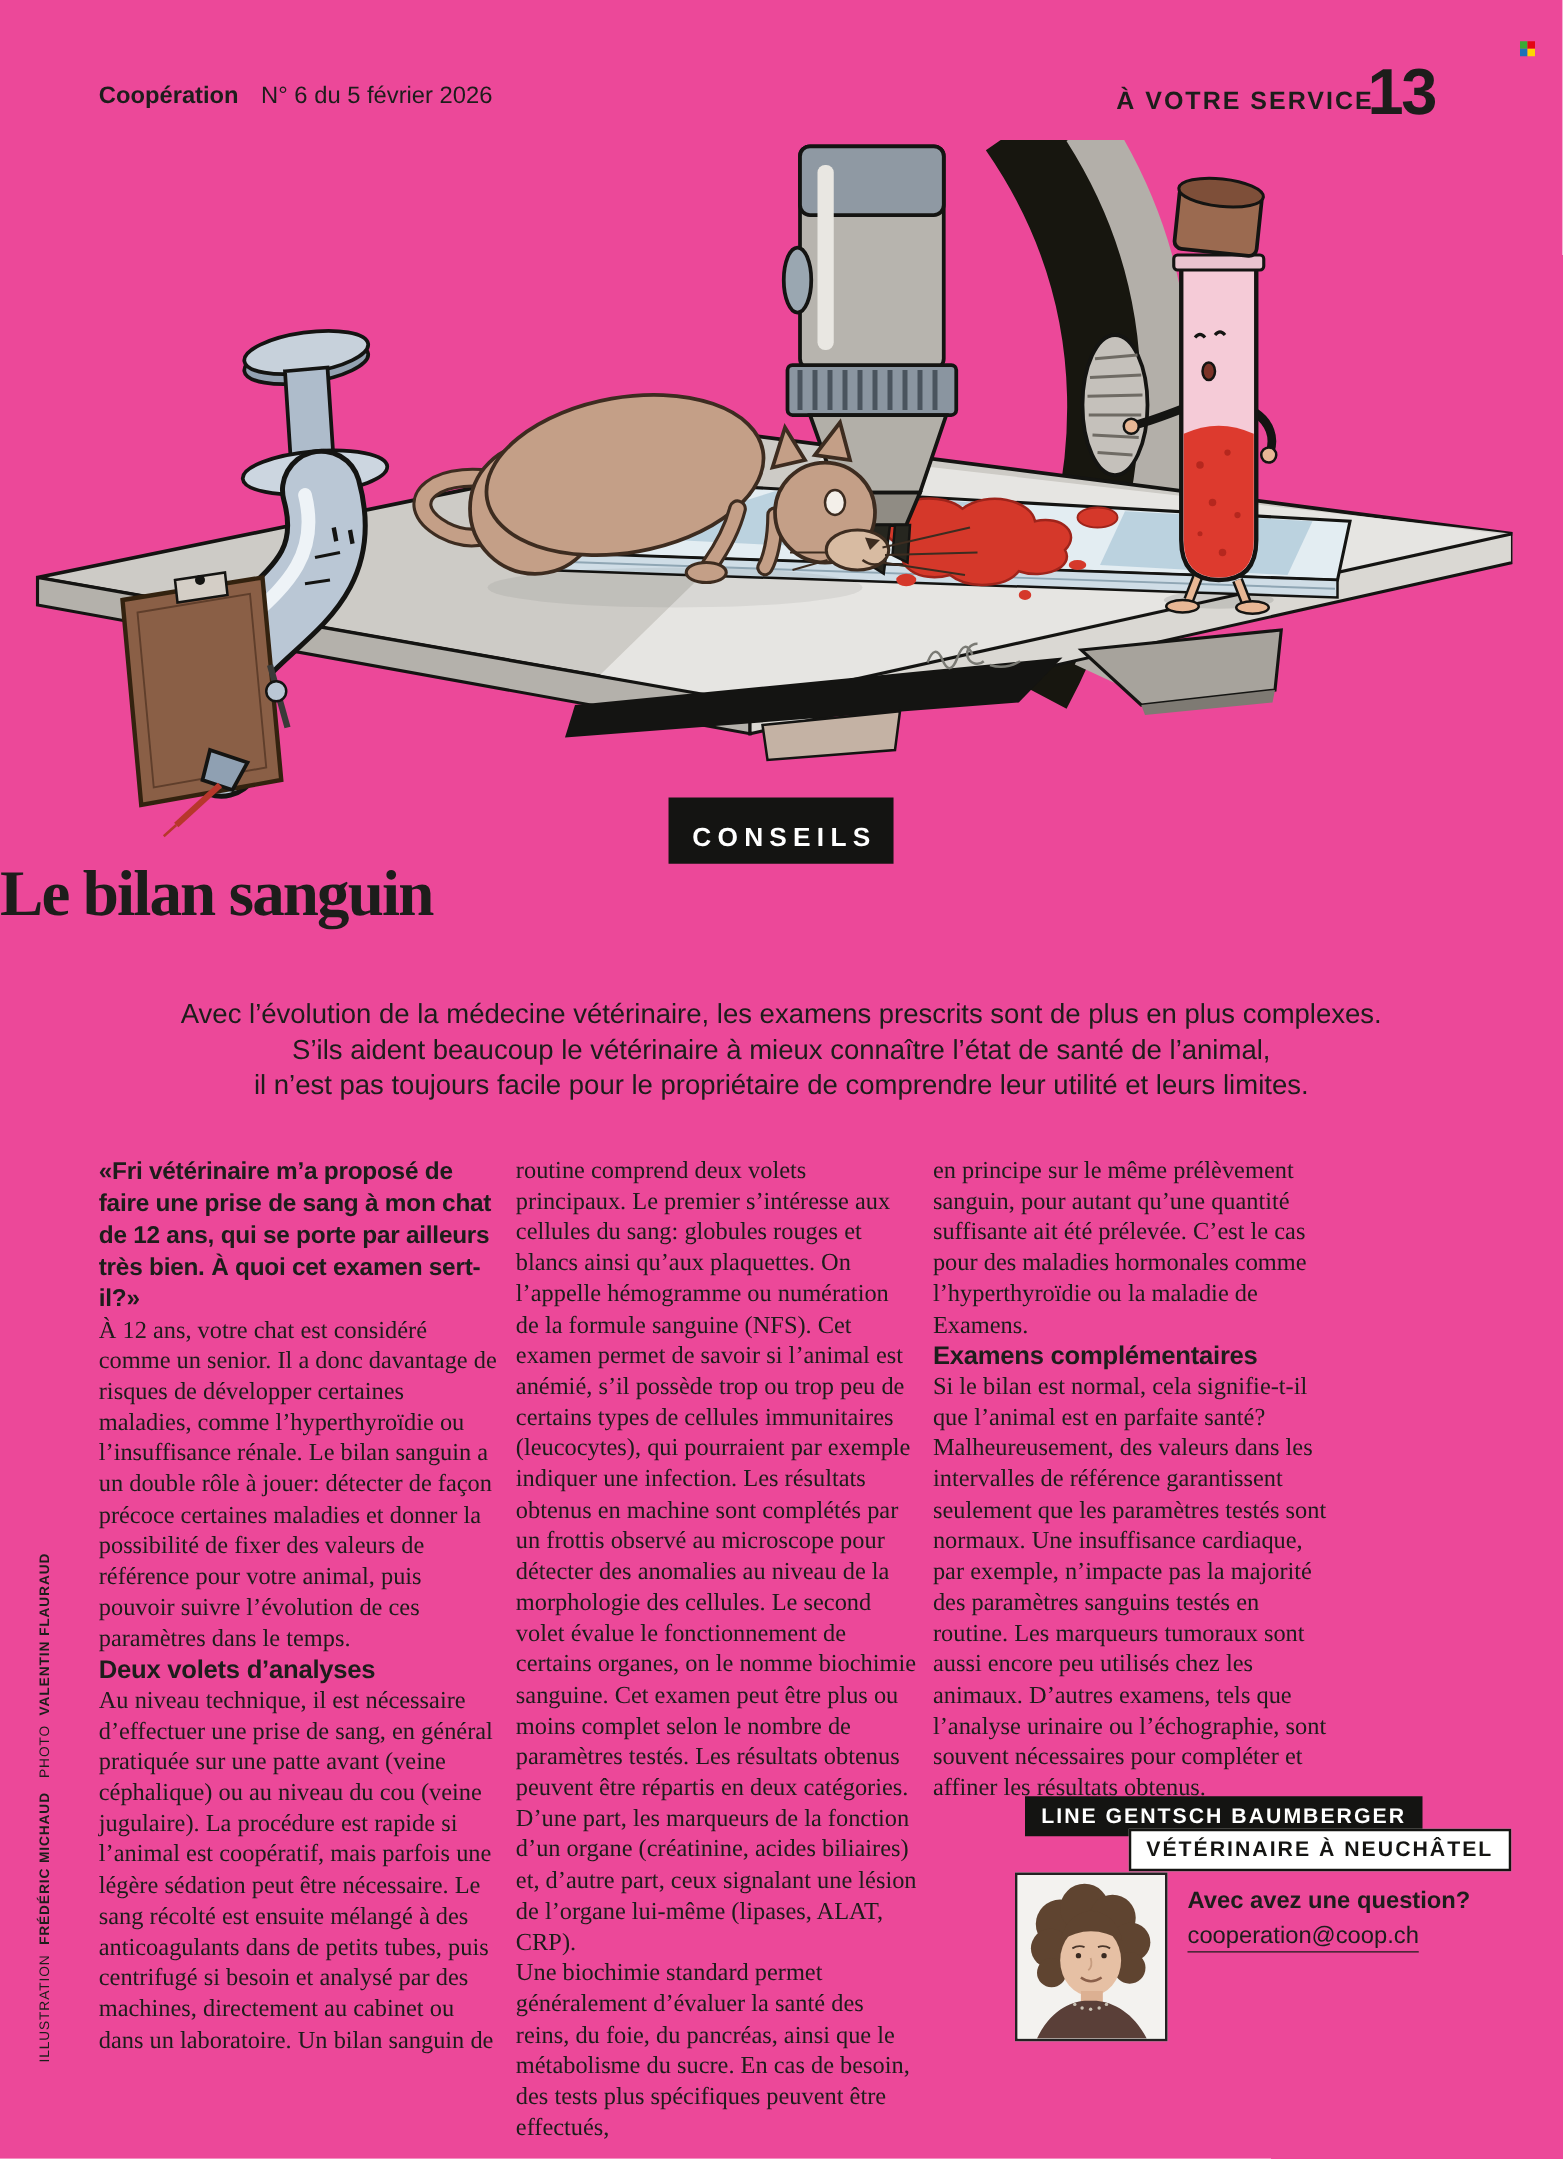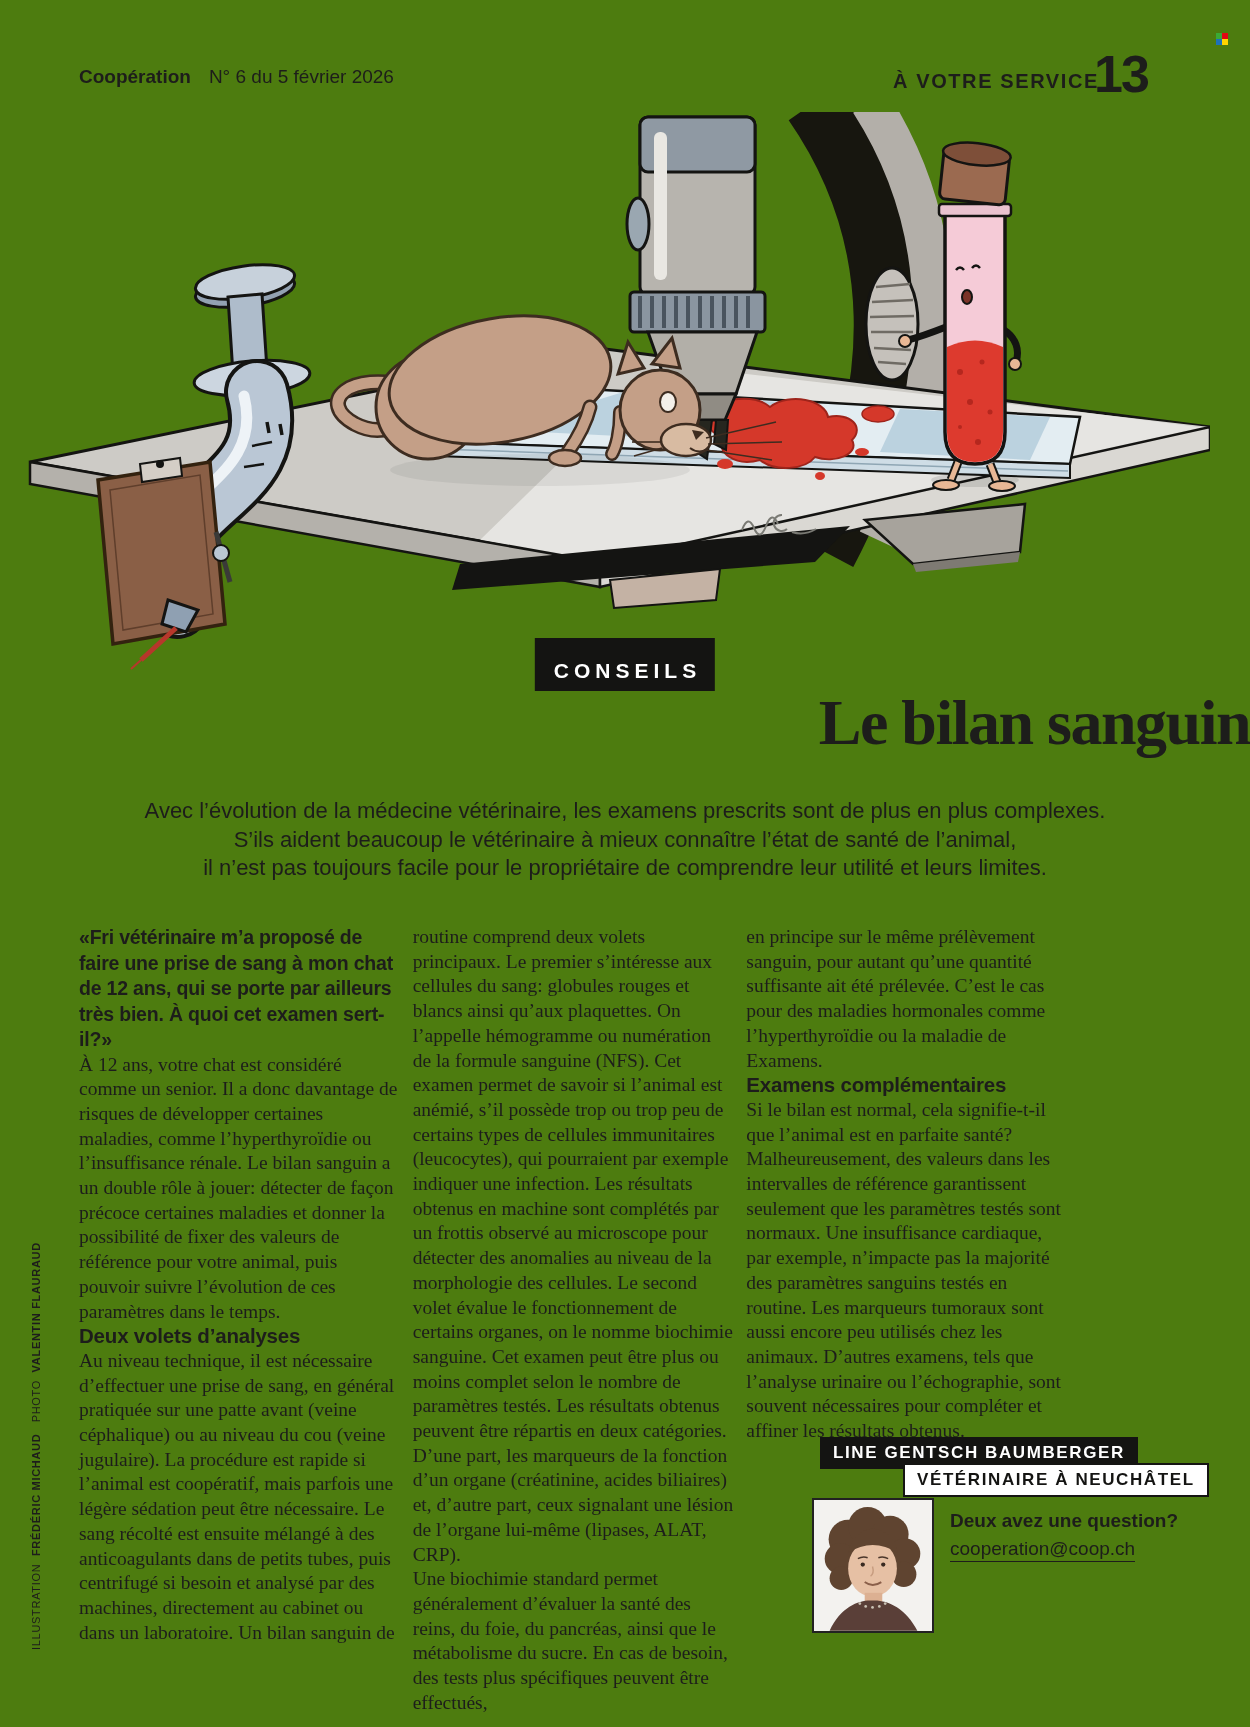--- a/index.html
+++ b/index.html
@@ -1,37 +1,37 @@
 <!DOCTYPE html>
 <html lang="fr"><head>
 <meta charset="utf-8">
 <style>
   * { margin:0; padding:0; box-sizing:border-box; }
   html,body { background:#ffffff; }
   .page {
-    position:relative; width:1250px; height:1727px; background:#4d7c0f;
+    position:relative; width:1250px; height:1727px; background:#ec4899;
     overflow:hidden; color:#1d1d1b;
     font-family:"Liberation Sans", sans-serif;
   }
   
   .mast-left { position:absolute; left:79px; top:66px; font-size:19px; display:flex; gap:18px; align-items:baseline; }
   .mast-left .mag { font-weight:700; }
   .section-label { position:absolute; top:70px; left:893px; font-size:20px; font-weight:700; letter-spacing:1.6px; }
   .page-num { position:absolute; top:44px; left:1094px; font-size:52px; font-weight:700; letter-spacing:-2px; }
   .coop-logo { position:absolute; left:1216px; top:33px; width:12px; height:12px;
     display:grid; grid-template-columns:1fr 1fr; grid-template-rows:1fr 1fr; }
   .coop-logo i { display:block; }
   
   .illus { position:absolute; left:20px; top:112px; width:1190px; height:560px; }
   
   .kicker { position:absolute; top:638px; left:625px; transform:translateX(-50%);
     background:#141412; color:#fff; font-size:21px; font-weight:700; letter-spacing:5px;
     padding:21px 14px 8px 19px; z-index:5; }
-  .title { position:absolute; top:686px; left:0; width:100%; text-align:right;
-    font-family:"Liberation Serif", serif; font-weight:600; font-size:64px; letter-spacing:-1.5px; }
+  .title { position:absolute; top:686px; left:0; width:100%; text-align:left;
+    font-family:"Liberation Serif", serif; font-weight:600; font-size:52px; letter-spacing:-1.5px; }
   .lead { position:absolute; top:797px; left:0; width:100%; text-align:center;
     font-size:22px; line-height:28.5px; }
   
   .cols { position:absolute; left:79px; top:925px; width:988px; display:flex; gap:13px; }
   .col { width:321px; font-family:"Liberation Serif", serif; font-size:19.5px; line-height:24.7px;
     hyphens:auto; -webkit-hyphens:auto; }
   .col p { margin:0; }
   .q { font-family:"Liberation Sans", sans-serif; font-weight:700; font-size:19.5px;
     line-height:25.5px; margin-bottom:24px; letter-spacing:-0.2px; }
   .sub { font-family:"Liberation Sans", sans-serif; font-weight:700; font-size:20.5px;
@@ -290,20 +290,20 @@
       <path d="M 16,134 C 28,108 48,102 60,103 C 74,102 94,110 106,134 Z" fill="#5a3f38"></path>
       <g fill="#c9c1b4">
         <circle cx="47" cy="106" r="1.4"></circle>
           <circle cx="53" cy="109" r="1.4"></circle>
           <circle cx="60" cy="110" r="1.4"></circle>
         <circle cx="67" cy="109" r="1.4"></circle>
           <circle cx="73" cy="106" r="1.4"></circle>
       </g>
     </svg>
   </div>
-  <div class="aq">Deux avez une question?</div>
+  <div class="aq">Avec avez une question?</div>
   <div class="amail">cooperation@coop.ch</div>
 
   <div class="credits">
     <span class="lbl">ILLUSTRATION</span>&nbsp;&nbsp;<span class="nm">FRÉDÉRIC MICHAUD</span>&nbsp;&nbsp;&nbsp;<span class="lbl">PHOTO</span>&nbsp;&nbsp;<span class="nm">VALENTIN FLAURAUD</span>
   </div>
 
 </div>
 
 </body></html>

